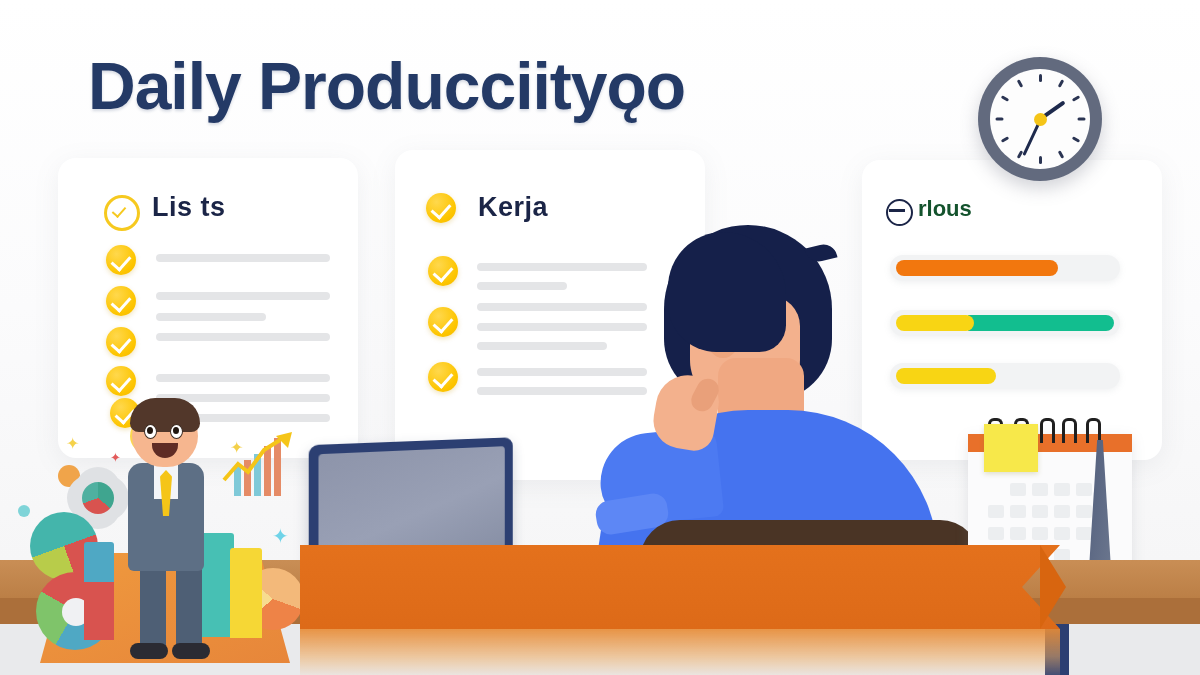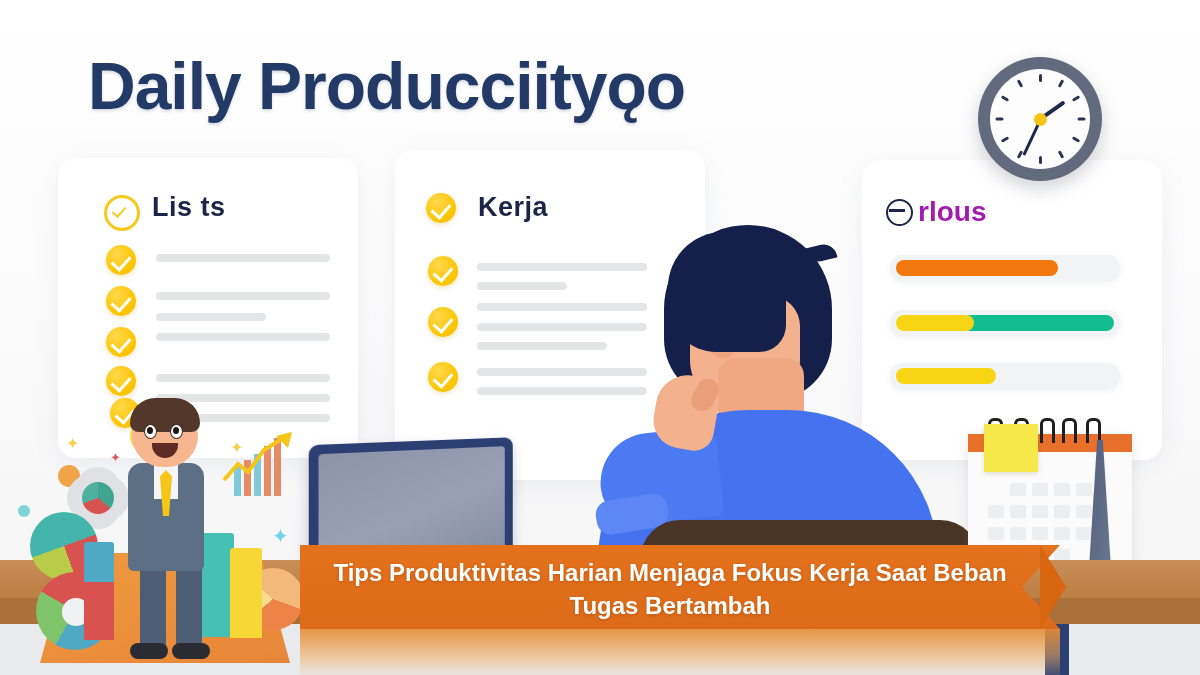--- a/index.html
+++ b/index.html
@@ -91,23 +91,23 @@
     position: absolute;
     height: 8px;
     border-radius: 4px;
     background: #e4e5e7;
   }
 
   
   .hours-label {
     position: absolute;
     left: 918px; top: 196px;
-    font-size: 28px;
+    font-size: 22px;
     font-weight: bold;
-    color: #a21caf;
+    color: #14532d;
   }
   .hours-glyph {
     position: absolute;
     left: 886px; top: 199px;
     width: 23px; height: 23px;
     border: 2.6px solid #1b2547;
     border-radius: 50%;
   }
   .hours-glyph::after {
     content: "";
@@ -691,15 +691,14 @@
   <div class="mascot-hair"></div>
   <div class="mascot-eye" style="left:144px; top:424px;"></div>
   <div class="mascot-eye" style="left:170px; top:424px;"></div>
   <div class="mascot-pupil" style="left:147px; top:427px;"></div>
   <div class="mascot-pupil" style="left:173px; top:427px;"></div>
   <div class="mascot-mouth"></div>
 
   <div class="banner"></div>
   <div class="banner-tip"></div>
   <div class="banner-fade"></div>
-  <div class="banner-text">Tips Produktivitas Harian Menjaga Fokus Kerja Saat Beban Tugas Bertambah</div>
 
 </div>
 
 </body></html>

